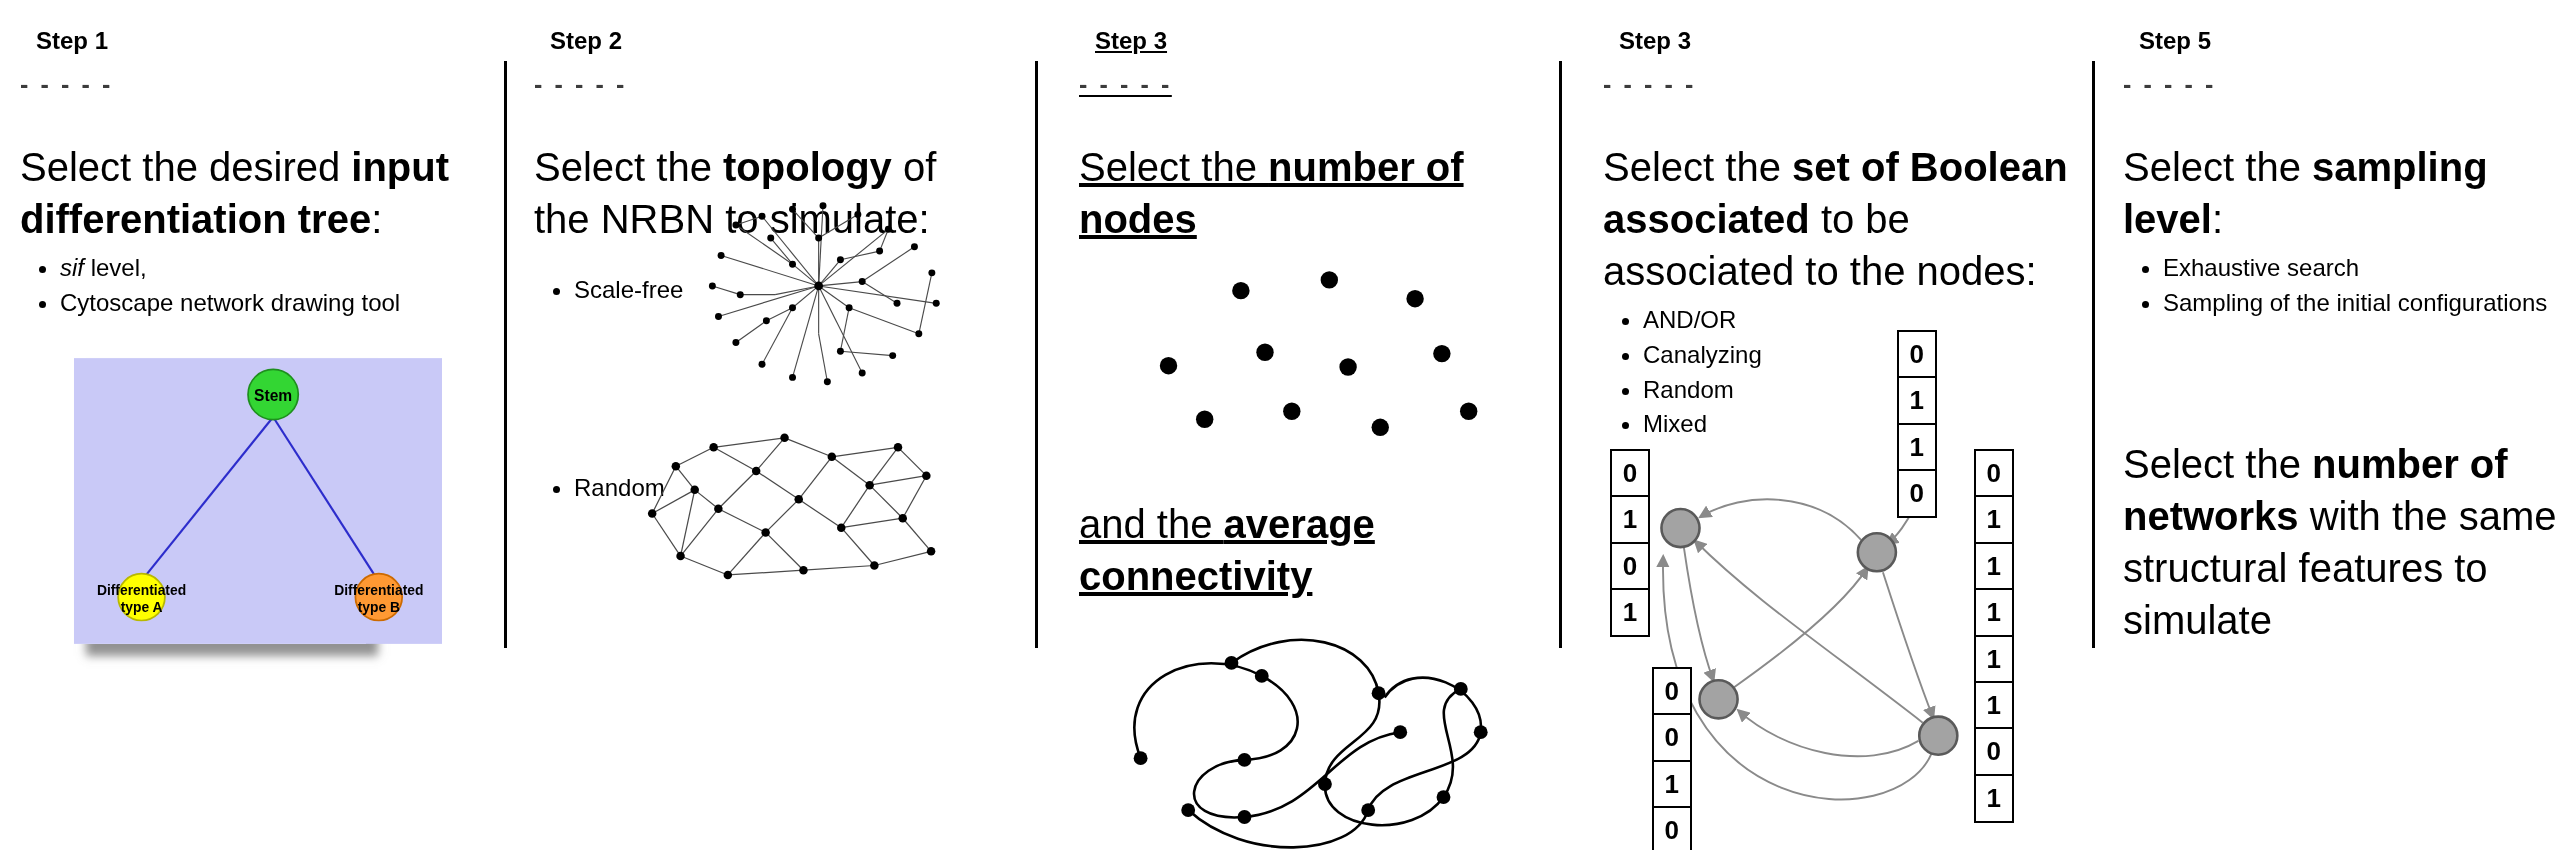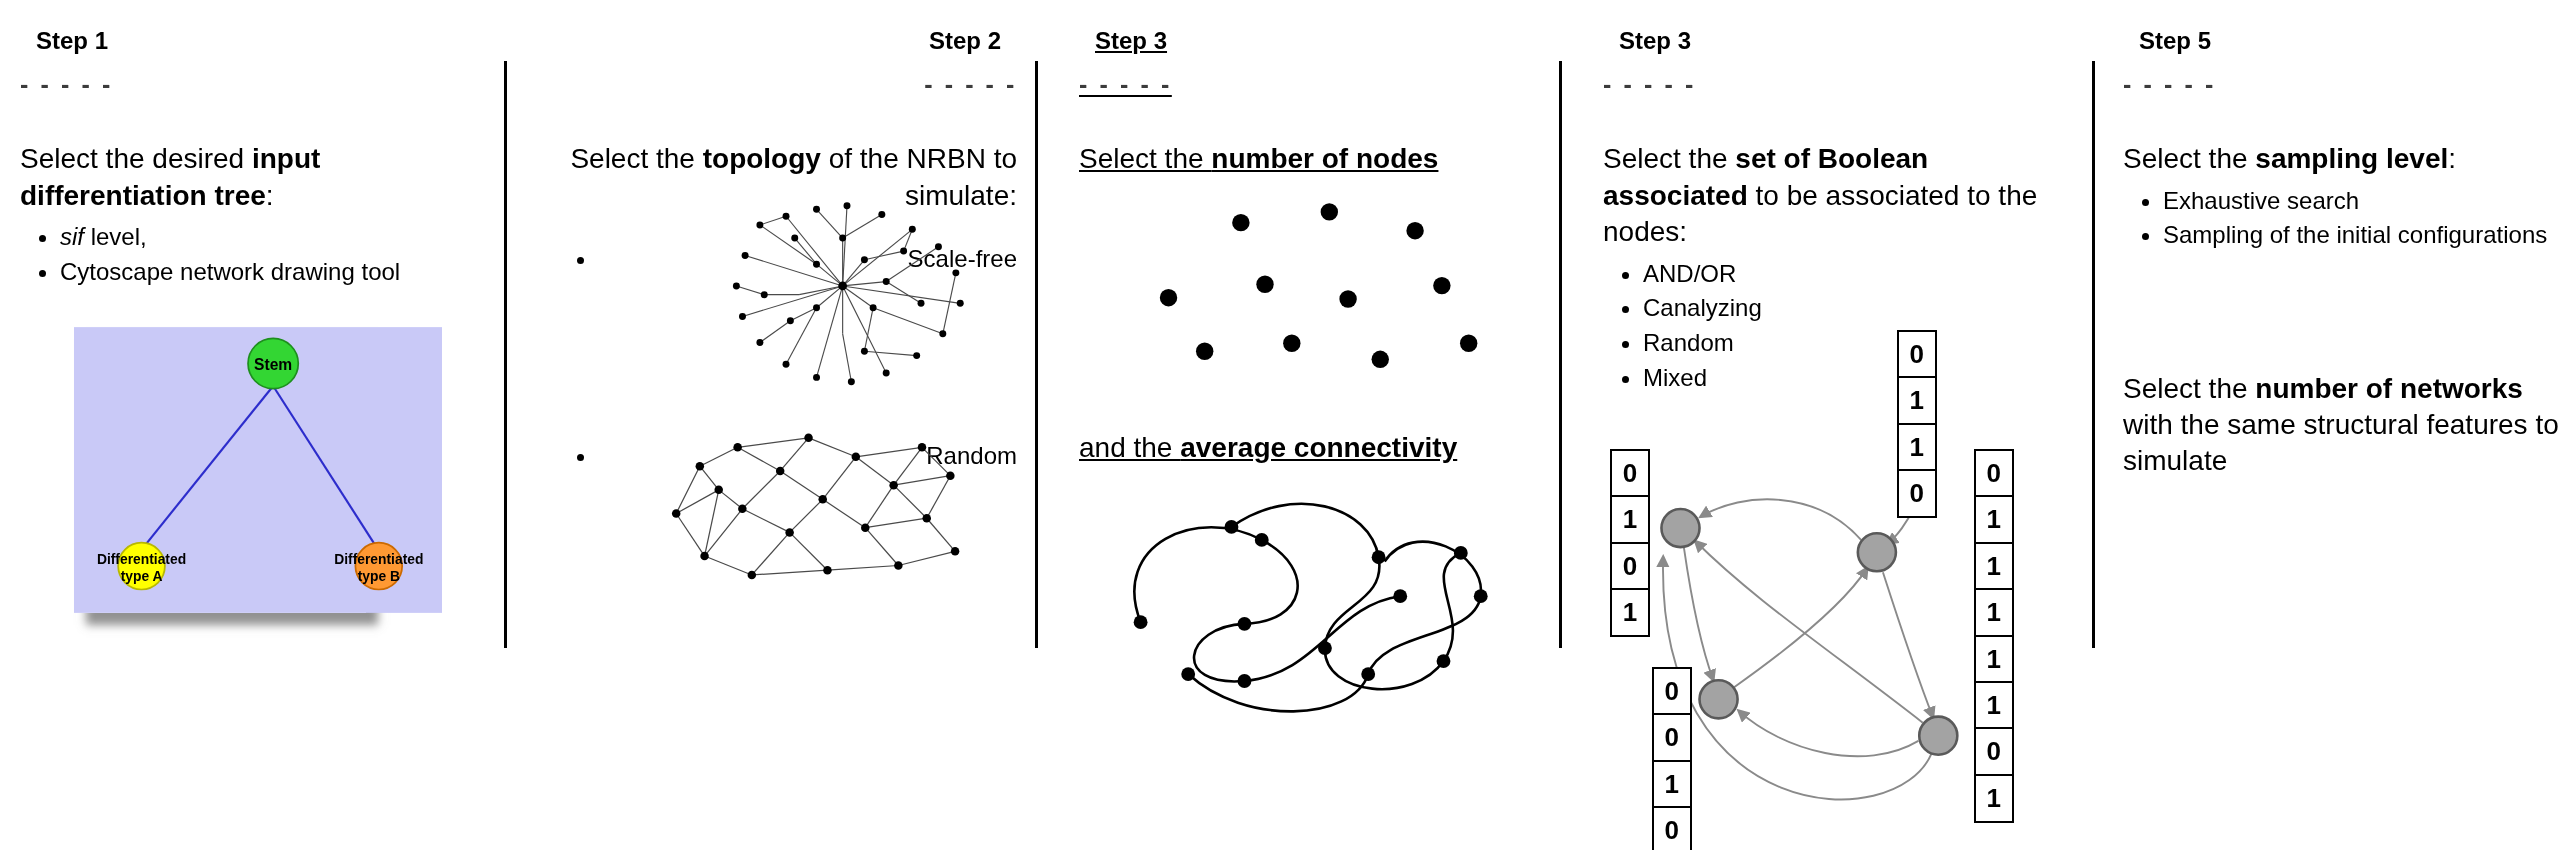--- a/index.html
+++ b/index.html
@@ -4,35 +4,35 @@
 <style>
   html, body { margin: 0; padding: 0; }
   body {
     width: 2576px; height: 851px;
     background: #ffffff; color: #000000;
     font-family: "Liberation Sans", sans-serif;
     position: relative; overflow: hidden;
   }
   .col { position: absolute; top: 12px; }
   #col1 { left: 20px;   width: 472px; }
-  #col2 { left: 558px;  width: 459px; text-align: right; }
+  #col2 { left: 534px;  width: 459px; }
   #col3 { left: 1079px; width: 467px; text-decoration: underline; }
   #col4 { left: 1603px; width: 467px; }
   #col5 { left: 2123px; width: 437px; }
 
   .divider {
     position: absolute; top: 61px; height: 587px; width: 2.6px;
     background: #000;
   }
   #div1 { left: 504px; } #div2 { left: 1035px; }
   #div3 { left: 1559px; } #div4 { left: 2092px; }
 
   .step-title { margin: 16px; font-size: 24px; font-weight: bold; line-height: 1.1; }
   .dashes { margin-top: 7px; font-size: 25px; font-weight: bold; color: #3c3c3c; letter-spacing: 2.6px; }
-  .step-text { font-size: 28px; line-height: 1.3; margin: 42px 0 0 0; }
+  .step-text { font-size: 40px; line-height: 1.3; margin: 42px 0 0 0; }
   .step-text b { font-weight: bold; }
   ul.step-bullets { font-size: 24px; line-height: 1.3; margin: 7px 0 0 0; padding-left: 40px; }
   ul.step-bullets li { margin-top: 3.5px; }
 
   
   .tree-figure {
     position: relative; margin: 40px 0 0 54px;
     width: 292px; height: 286px;
     box-shadow: 12px 12px 8.7px rgba(110,110,110,0.75);
   }

